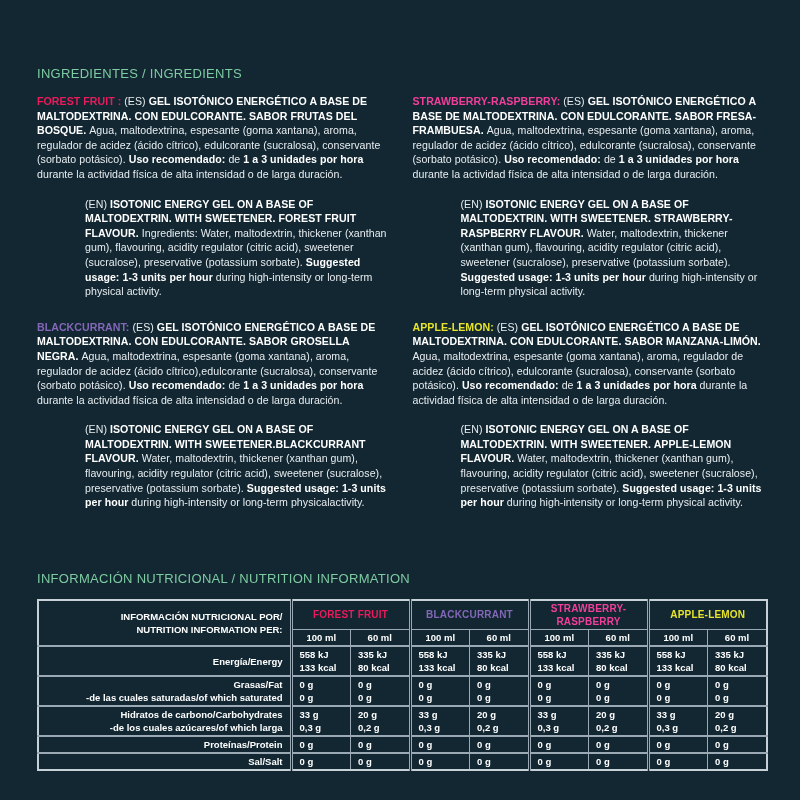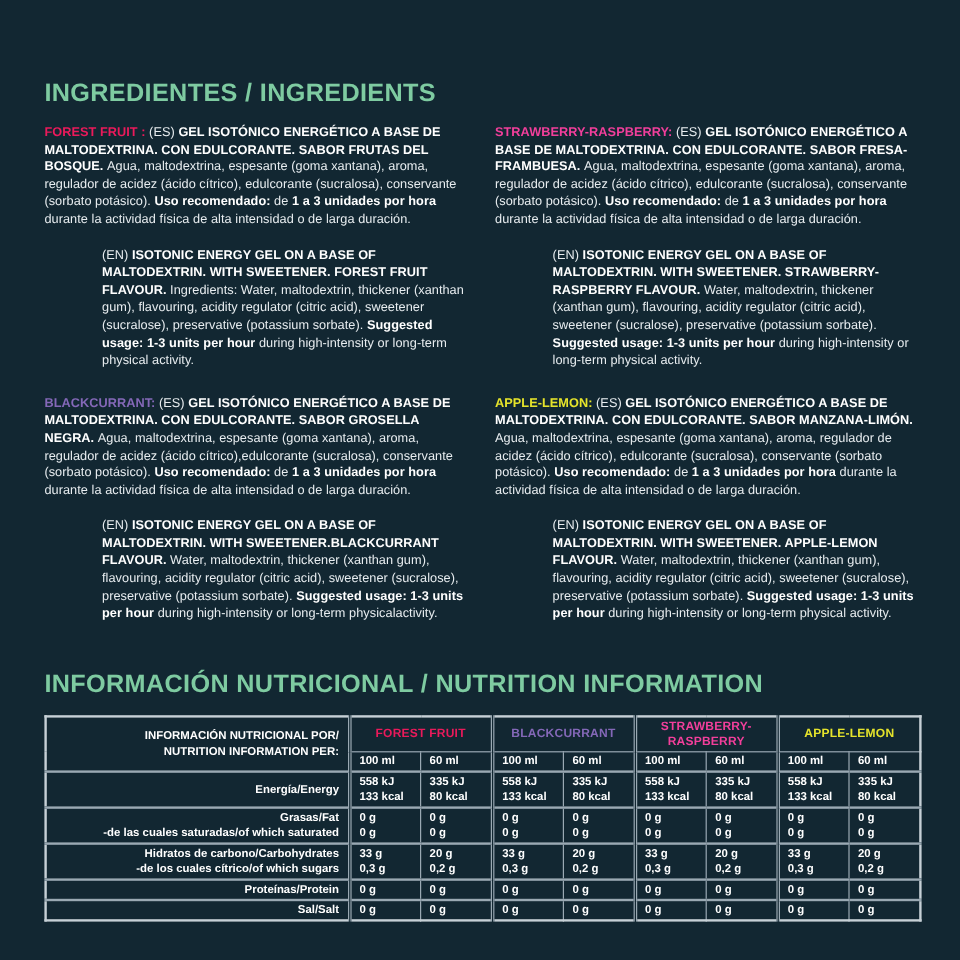--- a/index.html
+++ b/index.html
@@ -10,44 +10,44 @@
   }
   *{margin:0;padding:0;box-sizing:border-box;}
   html,body{background:var(--bg);}
   .page{
     width:800px;height:800px;background:var(--bg);
     padding:66px 33px 0 37px;overflow:hidden;
     font-family:"Liberation Sans",sans-serif;
     -webkit-font-smoothing:antialiased;
   }
   .section-title{
-    font-size:21px;font-weight:700;color:var(--mint);
+    font-size:13px;font-weight:400;color:var(--mint);
     letter-spacing:.3px;margin-bottom:13px;
   }
   .blocks{display:grid;grid-template-columns:1fr 1fr;column-gap:30px;row-gap:20px;gap:21px;}
   .block p{
     font-size:10.6px;line-height:14.6px;color:var(--body-text);
     margin-bottom:15px;letter-spacing:.05px;
   }
   .block p:last-child{margin-bottom:0;margin-left:48px;}
   .block b{color:var(--white);font-weight:700;}
-  .nutrition-title{margin-top:40px;}
+  .nutrition-title{margin-top:61px;}
   table{
     width:729px;border-collapse:collapse;table-layout:fixed;margin-top:12px;
     color:var(--white);font-size:9.5px;font-weight:700;
     border:2px solid var(--border-bright);
   }
   col.label-col{width:253px;}
   col.val-col{width:59.5px;}
   th,td{border:1px solid var(--border);padding:1px 7px;vertical-align:middle;line-height:13px;}
   tbody td{border-top:2px solid var(--border);}
   .grp{border-left:3px double var(--border);}
   th.lblhead,td.lbl{text-align:right;padding-left:8px;}
   th.flav{text-align:center;font-size:10px;letter-spacing:.2px;height:17px;}
-  th.ml{text-align:left;height:17px;}
+  th.ml{text-align:center;height:17px;}
   td.val{text-align:left;}
 </style>
 </head>
 <body>
 
 <div class="page">
   <div class="section-title">INGREDIENTES / INGREDIENTS</div>
   <div class="blocks" id="blocks">
       <div class="block">
         <p><b style="color: rgb(234, 26, 91);">FOREST FRUIT : </b><span>(ES) </span><b>GEL ISOTÓNICO ENERGÉTICO A BASE DE MALTODEXTRINA. CON EDULCORANTE. SABOR FRUTAS DEL BOSQUE. </b><span>Agua, maltodextrina, espesante (goma xantana), aroma, regulador de acidez (ácido cítrico), edulcorante (sucralosa), conservante (sorbato potásico). </span><b>Uso recomendado:</b><span> de </span><b>1 a 3 unidades por hora</b><span> durante la actividad física de alta intensidad o de larga duración.</span></p>
@@ -173,21 +173,21 @@
             <div>0 g</div>
           </td>
           <td class="val">
             <div>0 g</div>
             <div>0 g</div>
           </td>
         </tr>
         <tr>
           <td class="lbl">
             <div>Hidratos de carbono/Carbohydrates</div>
-            <div>-de los cuales cítrico/of which sugars</div>
+            <div>-de los cuales azúcares/of which larga</div>
           </td>
           <td class="val grp">
             <div>33 g</div>
             <div>0,3 g</div>
           </td>
           <td class="val">
             <div>20 g</div>
             <div>0,2 g</div>
           </td>
           <td class="val grp">

